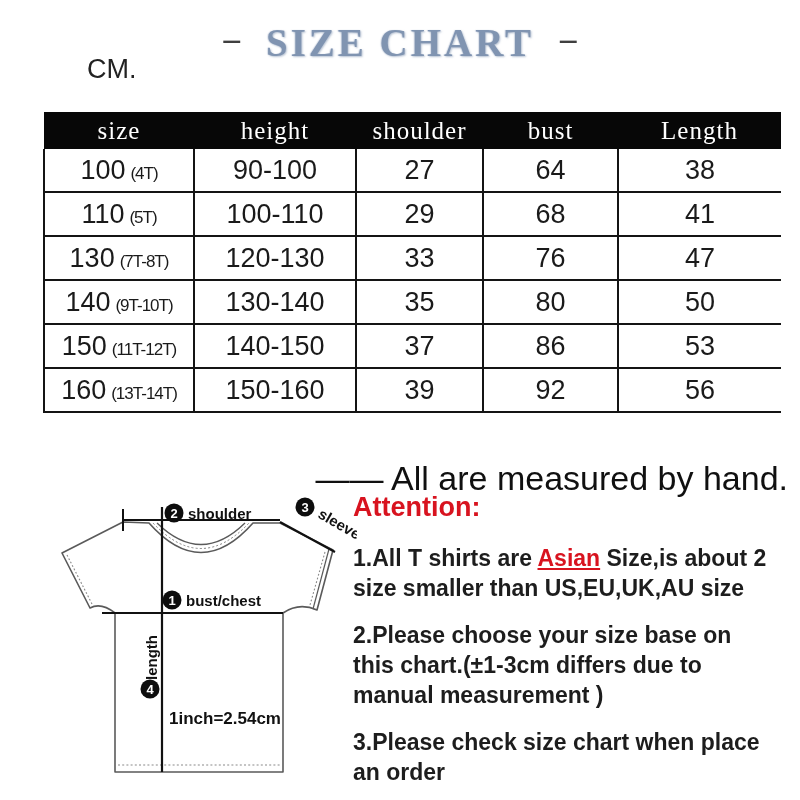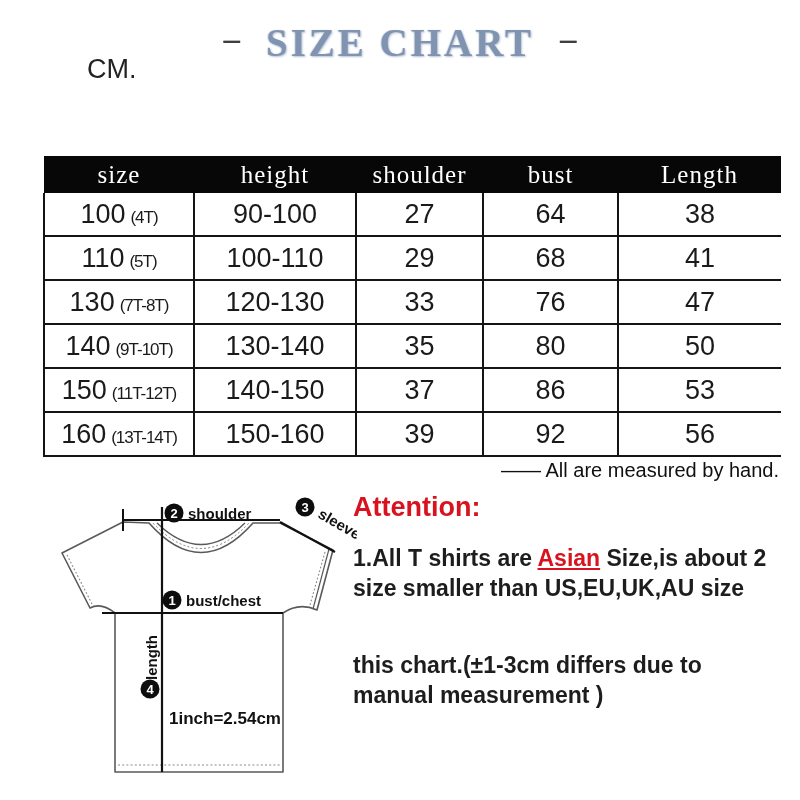--- a/index.html
+++ b/index.html
@@ -12,31 +12,31 @@
   #title .dash{color:#3f3f3f;font-size:33px;vertical-align:6px;font-weight:bold;}
   #title .dash.l{margin-right:26px;}
   #title .dash.r{margin-left:26px;}
   #title .ttl{color:#8094b1;letter-spacing:3px;
               text-shadow:1px 1px 2px rgba(125,145,175,.55), -1px 0 1px rgba(160,175,200,.4);}
 
   #cm{position:absolute;left:87px;top:54px;font-size:27px;color:#222;font-weight:500;}
 
   
   #size-table{position:absolute;left:43px;top:112px;}
-  table{border-collapse:collapse;table-layout:fixed;width:737px;margin-top:44px;}
+  table{border-collapse:collapse;table-layout:fixed;width:737px;}
   thead th{background:#070707;color:#ffffff;font-family:"Liberation Serif",serif;
            font-weight:normal;font-size:25px;height:37px;padding:0;letter-spacing:1px;}
   tbody td{text-align:center;font-size:27px;color:#1a1a1a;height:42px;padding:0;
            border-bottom:2px solid #141414;white-space:nowrap;}
   tbody td:not(:last-child){border-right:2px solid #141414;}
   tbody td:first-child{border-left:2px solid #141414;}
   .age{font-size:17px;margin-left:5px;letter-spacing:-1px;}
 
   
-  #measured{position:absolute;top:459px;right:21px;font-size:20px;color:#101010;}
+  #measured{position:absolute;top:459px;right:12px;font-size:34px;color:#101010;}
 
   
   #attention{position:absolute;left:353px;top:492px;width:445px;font-weight:bold;color:#1d1d1d;}
   #attention h2{margin:0 0 20px 0;font-size:27px;color:#d8131f;letter-spacing:0;}
   #attention p{margin:0 0 17px 0;font-size:23px;line-height:30px;letter-spacing:0;}
   #attention p.last{margin-bottom:0;}
   .asian{color:#d8131f;text-decoration:underline;text-decoration-color:#d8131f;}
 
   
   #diagram{position:absolute;left:45px;top:492px;width:312px;height:302px;}
@@ -156,18 +156,20 @@
       <text class="lbl" x="141" y="114">bust/chest</text>
       <text class="lbl" x="112" y="188" transform="rotate(-90 112 188)">length</text>
       <text class="scale-lbl" x="124" y="232">1inch=2.54cm</text>
     </svg>
   </div>
 
   <div id="attention">
     <h2>Attention:</h2>
     <p><span>1.All T shirts are </span><span class="asian">Asian</span><span> Size,is about 2</span><br>
       <span>size smaller than US,EU,UK,AU size</span></p>
-    <p><br>
+    <p><span>2.Please choose your size base on</span><br>
       <span>this chart.(±1-3cm differs due to</span><br>
       <span>manual measurement )</span></p>
+    <p class="last"><span>3.Please check size chart when place</span><br>
+      <span>an order</span></p>
   </div>
 
 </div>
 
 </body></html>

